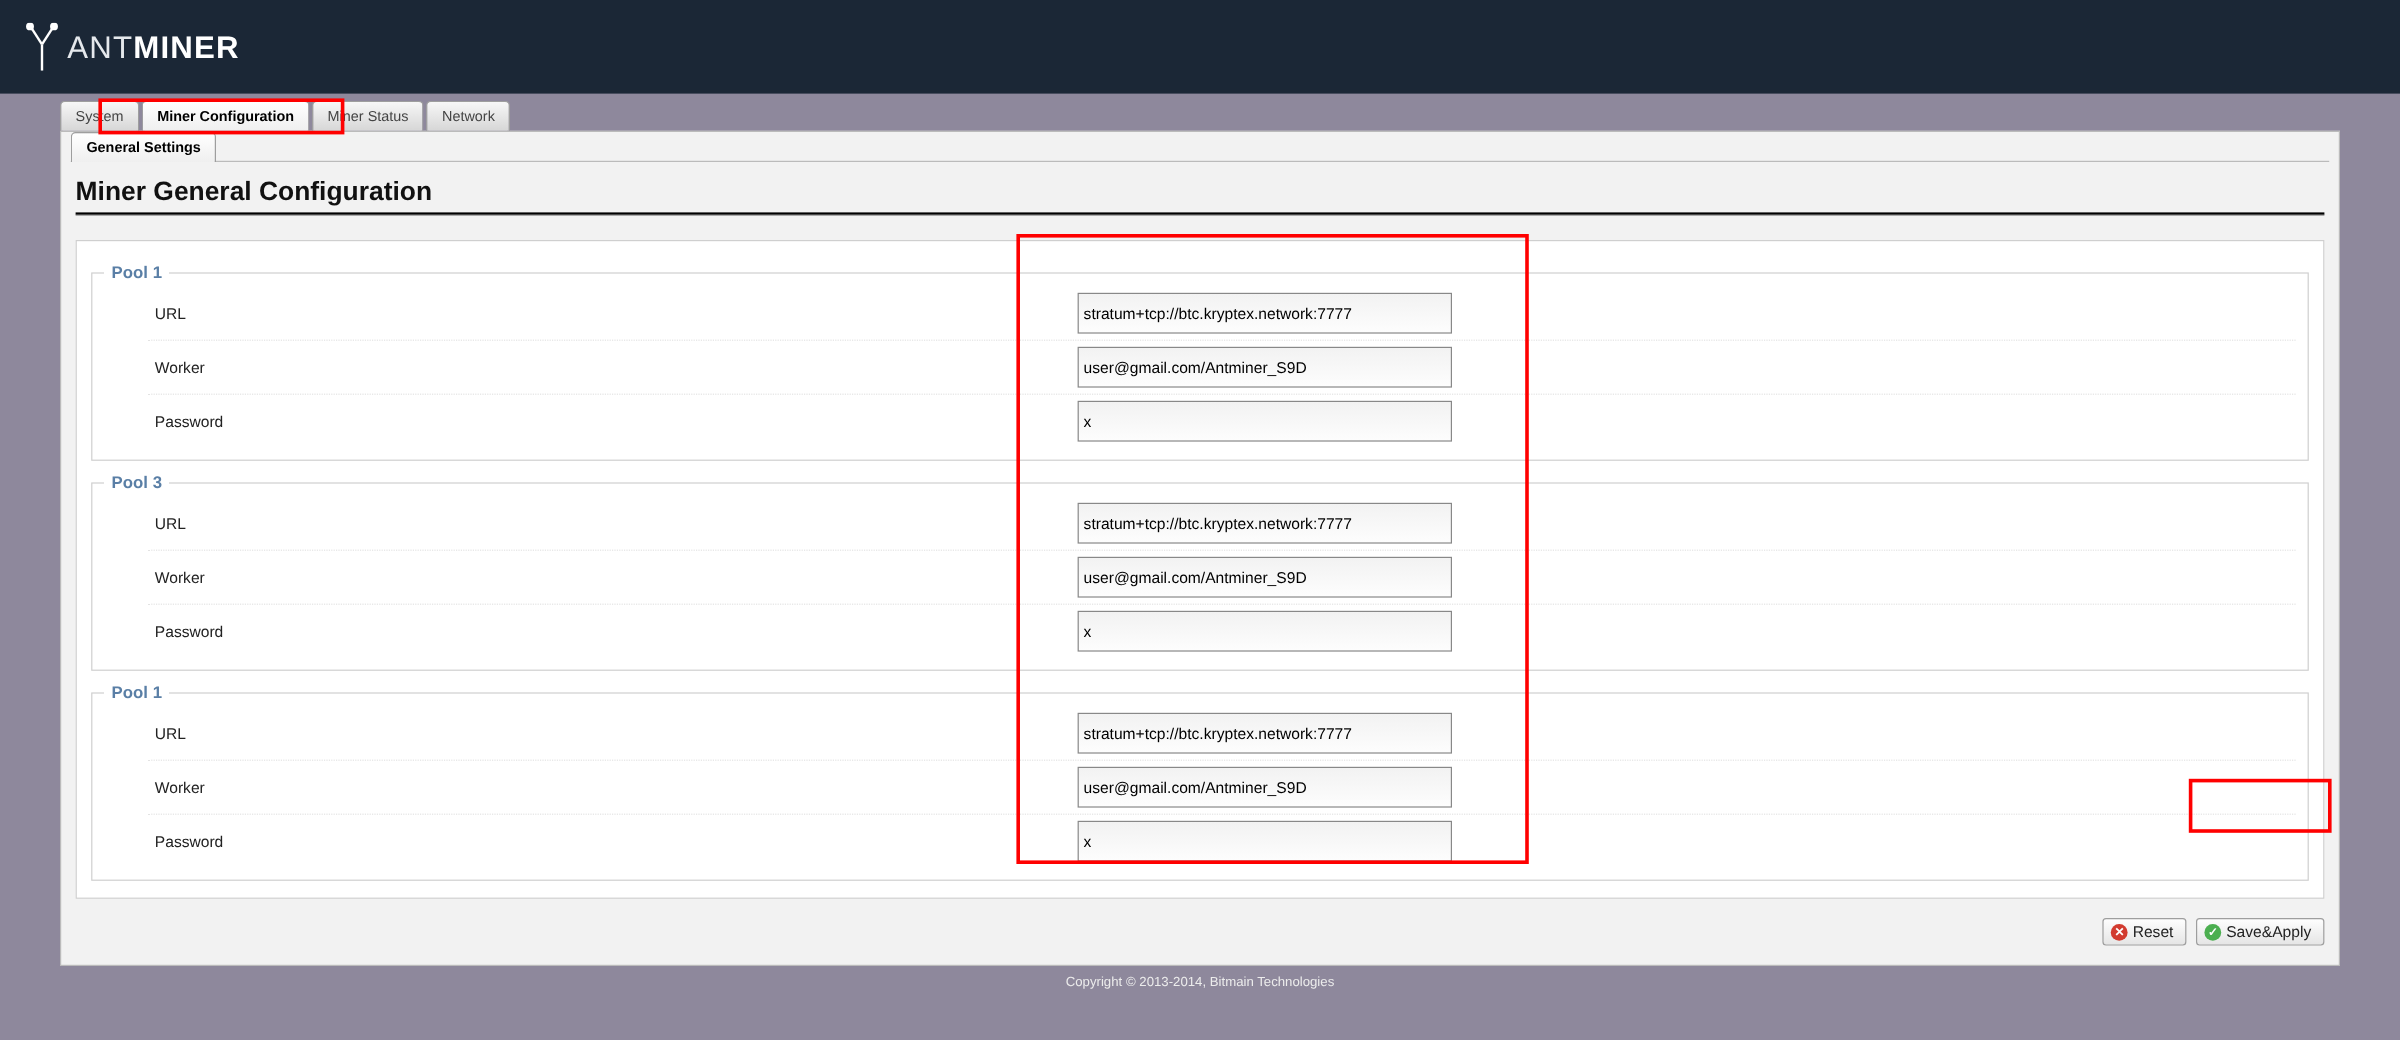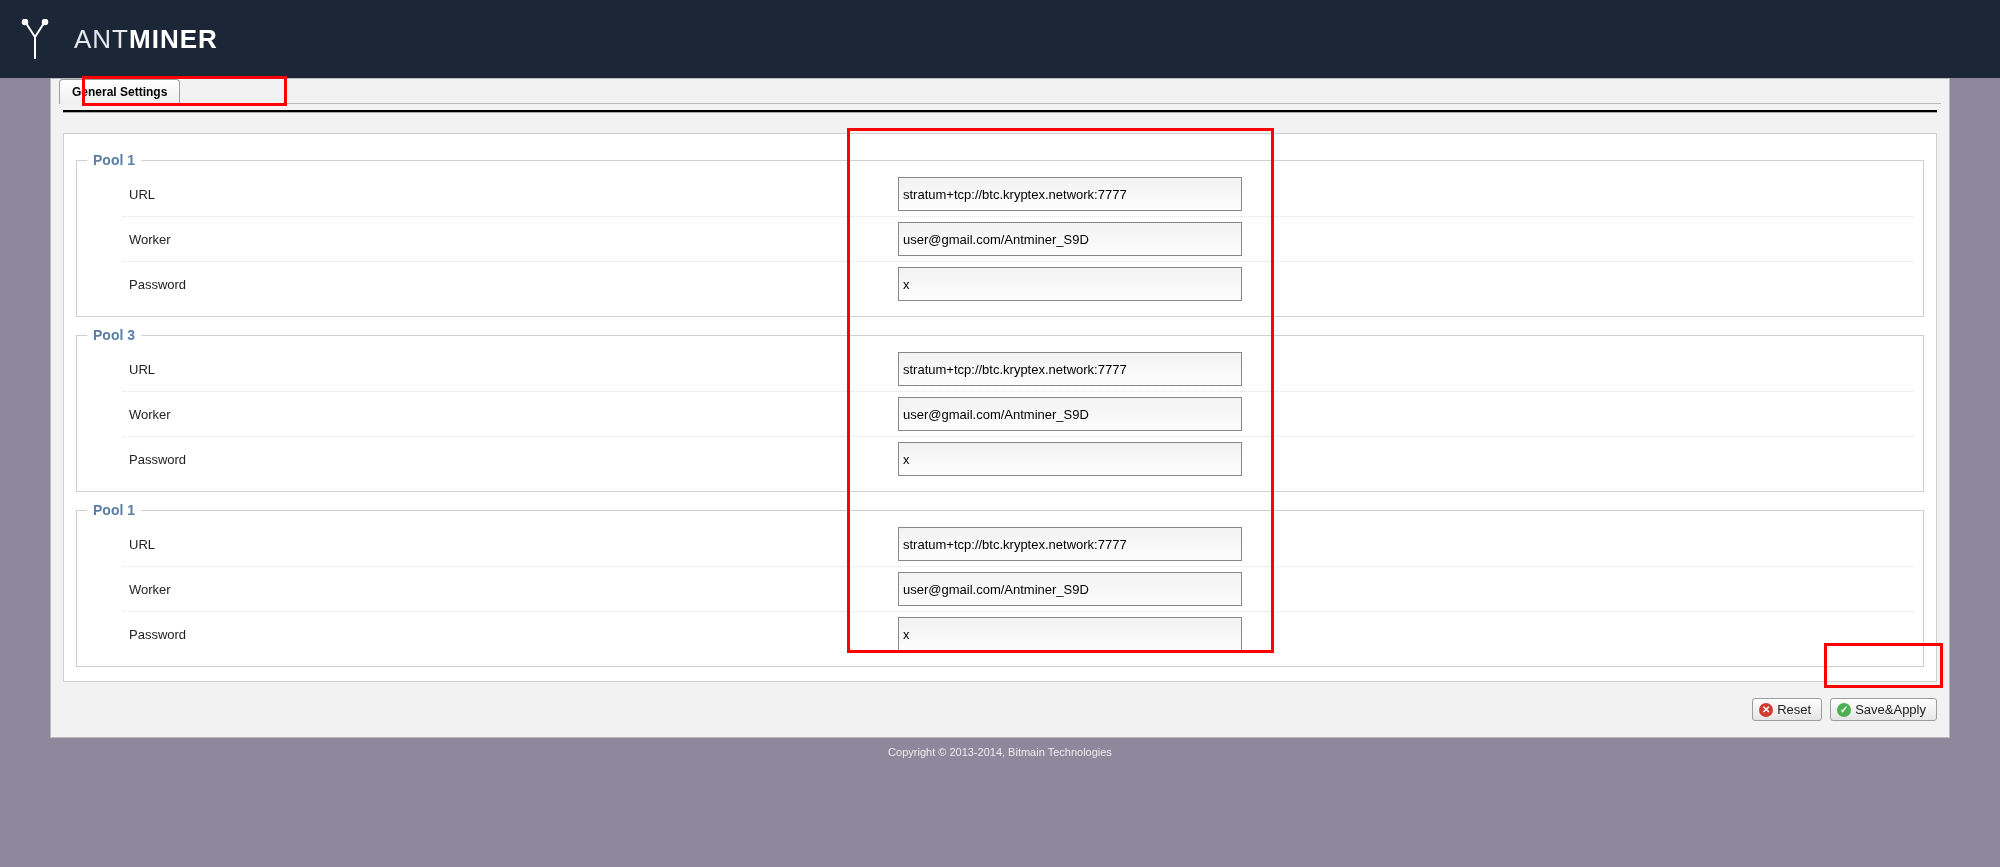--- a/index.html
+++ b/index.html
@@ -14,21 +14,21 @@
 
   
   .topbar {
     background: #1B2736;
     height: 78px;
     display: flex;
     align-items: center;
     padding-left: 20px;
   }
   .logo {
-    display:flex; align-items:center; gap:24px;
+    display:flex; align-items:center; gap:6px;
     color:#fff;
   }
   .logo-mark {
     width: 30px; height: 40px;
     display:flex; align-items:flex-end; justify-content:center;
   }
   .logo-text {
     font-family: Arial, sans-serif;
     font-size: 26px;
     letter-spacing: 1px;
@@ -107,21 +107,21 @@
     margin-left: 36px;
   }
   fieldset.pool .row:first-of-type { border-top:none; }
   .row label {
     flex: 0 0 775px;
     color:#222;
     padding-left: 6px;
     font-size: 13px;
   }
   .row input[type=text] {
-    width: 344px;
+    width: 312px;
     height: 22px;
     font-size: 13px;
     padding: 16px 4px;
     background: linear-gradient(#F2F2F2,#FDFDFD);
     border:1px solid #888;
   }
 
   
   .highlight-box {
     position:absolute;
@@ -179,27 +179,34 @@
       </svg>
     </span>
     <span class="logo-text">
       <span class="thin">ANT</span><span class="bold">MINER</span>
     </span>
   </div>
 </div>
 
 <div class="page rel">
 
+  <div class="tabstrip">
+    <div class="tab">System</div>
+    <div class="tab active" id="tab-minerconf">Miner Configuration</div>
+    <div class="tab">Miner Status</div>
+    <div class="tab">Network</div>
+  </div>
 
   <div class="panel">
     <div class="tabstrip" style="margin-top:-4px;">
       <div class="tab active">General Settings</div>
     </div>
     <div style="background:#F2F2F2;border-top:1px solid #BBB;margin-top:-1px;padding-top:2px;">
 
+      <h1 class="page-title">Miner General Configuration</h1>
       <hr class="hr1">
       <hr class="hr2">
 
       <div class="whitebox rel" id="poolsbox">
 
         <fieldset class="pool">
           <legend>Pool 1</legend>
           <div class="row">
             <label>URL</label>
             <input type="text" value="stratum+tcp://btc.kryptex.network:7777" style="">

